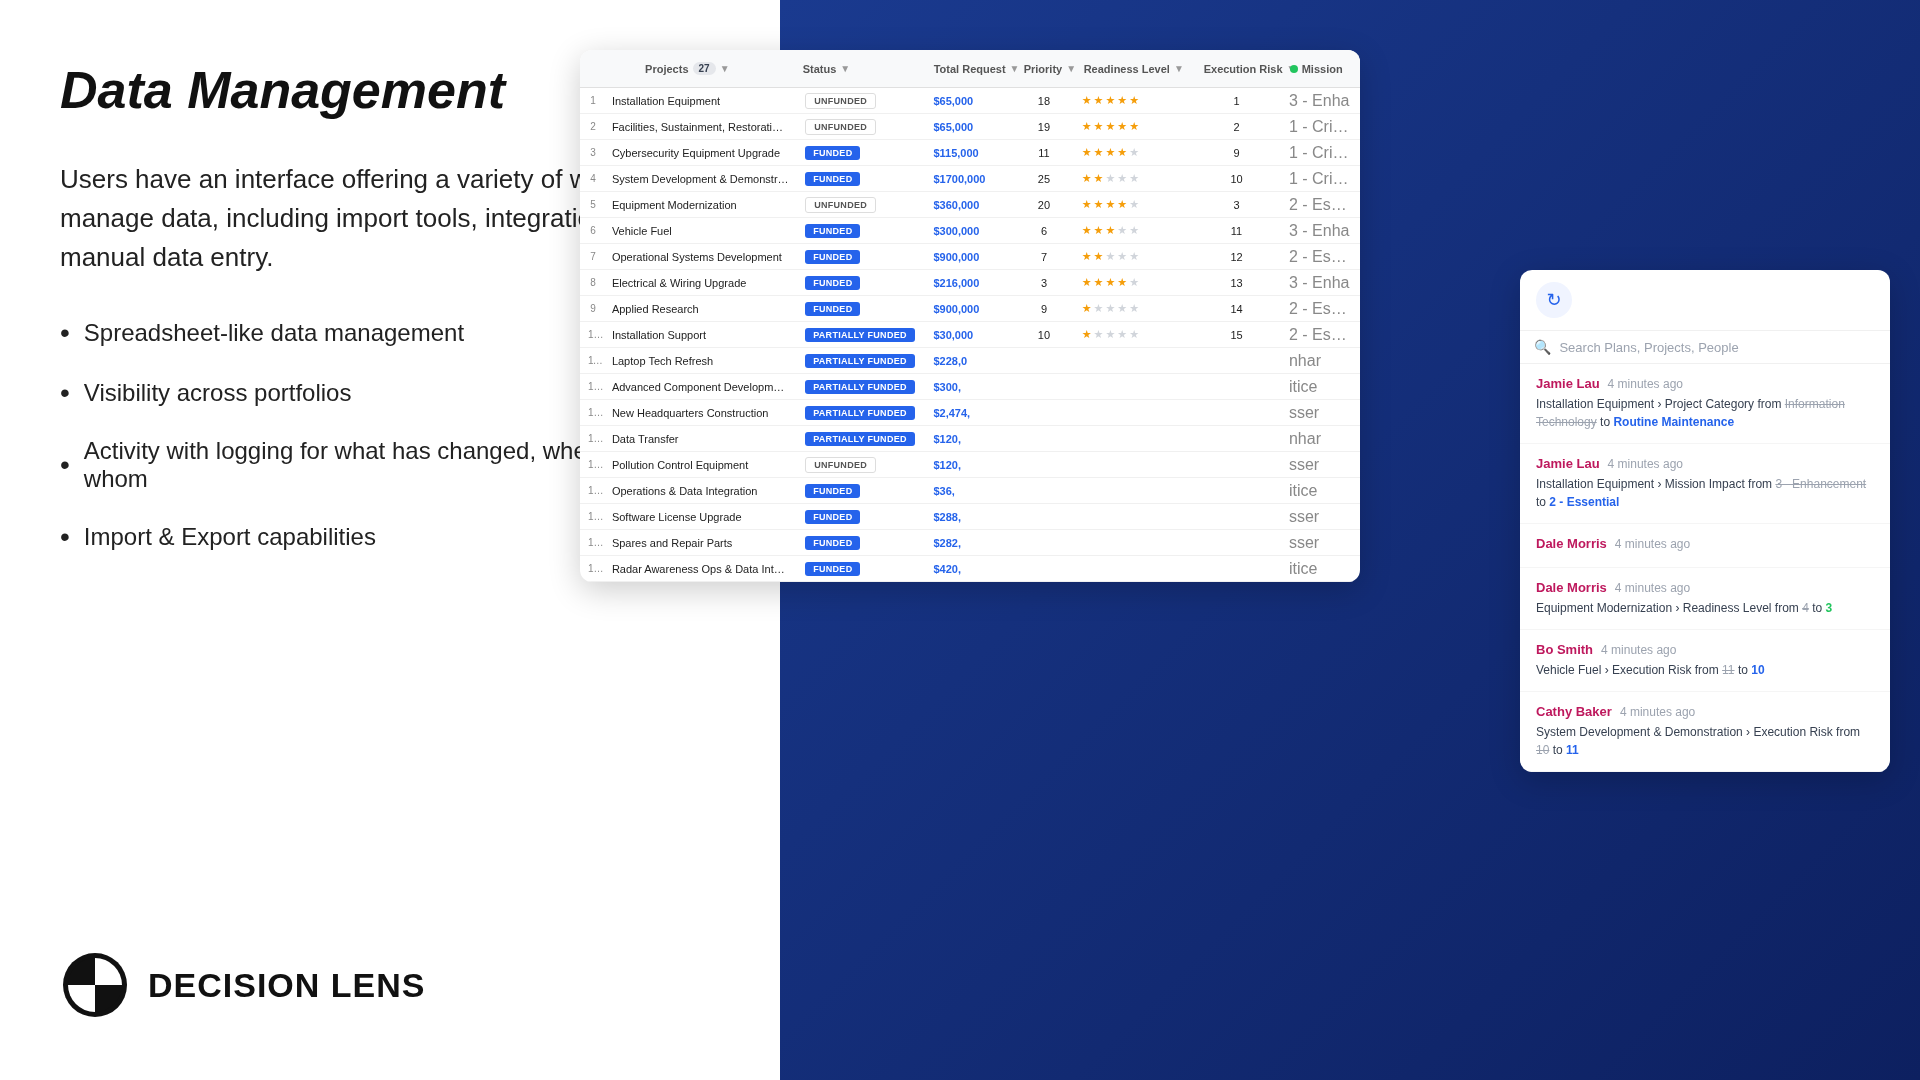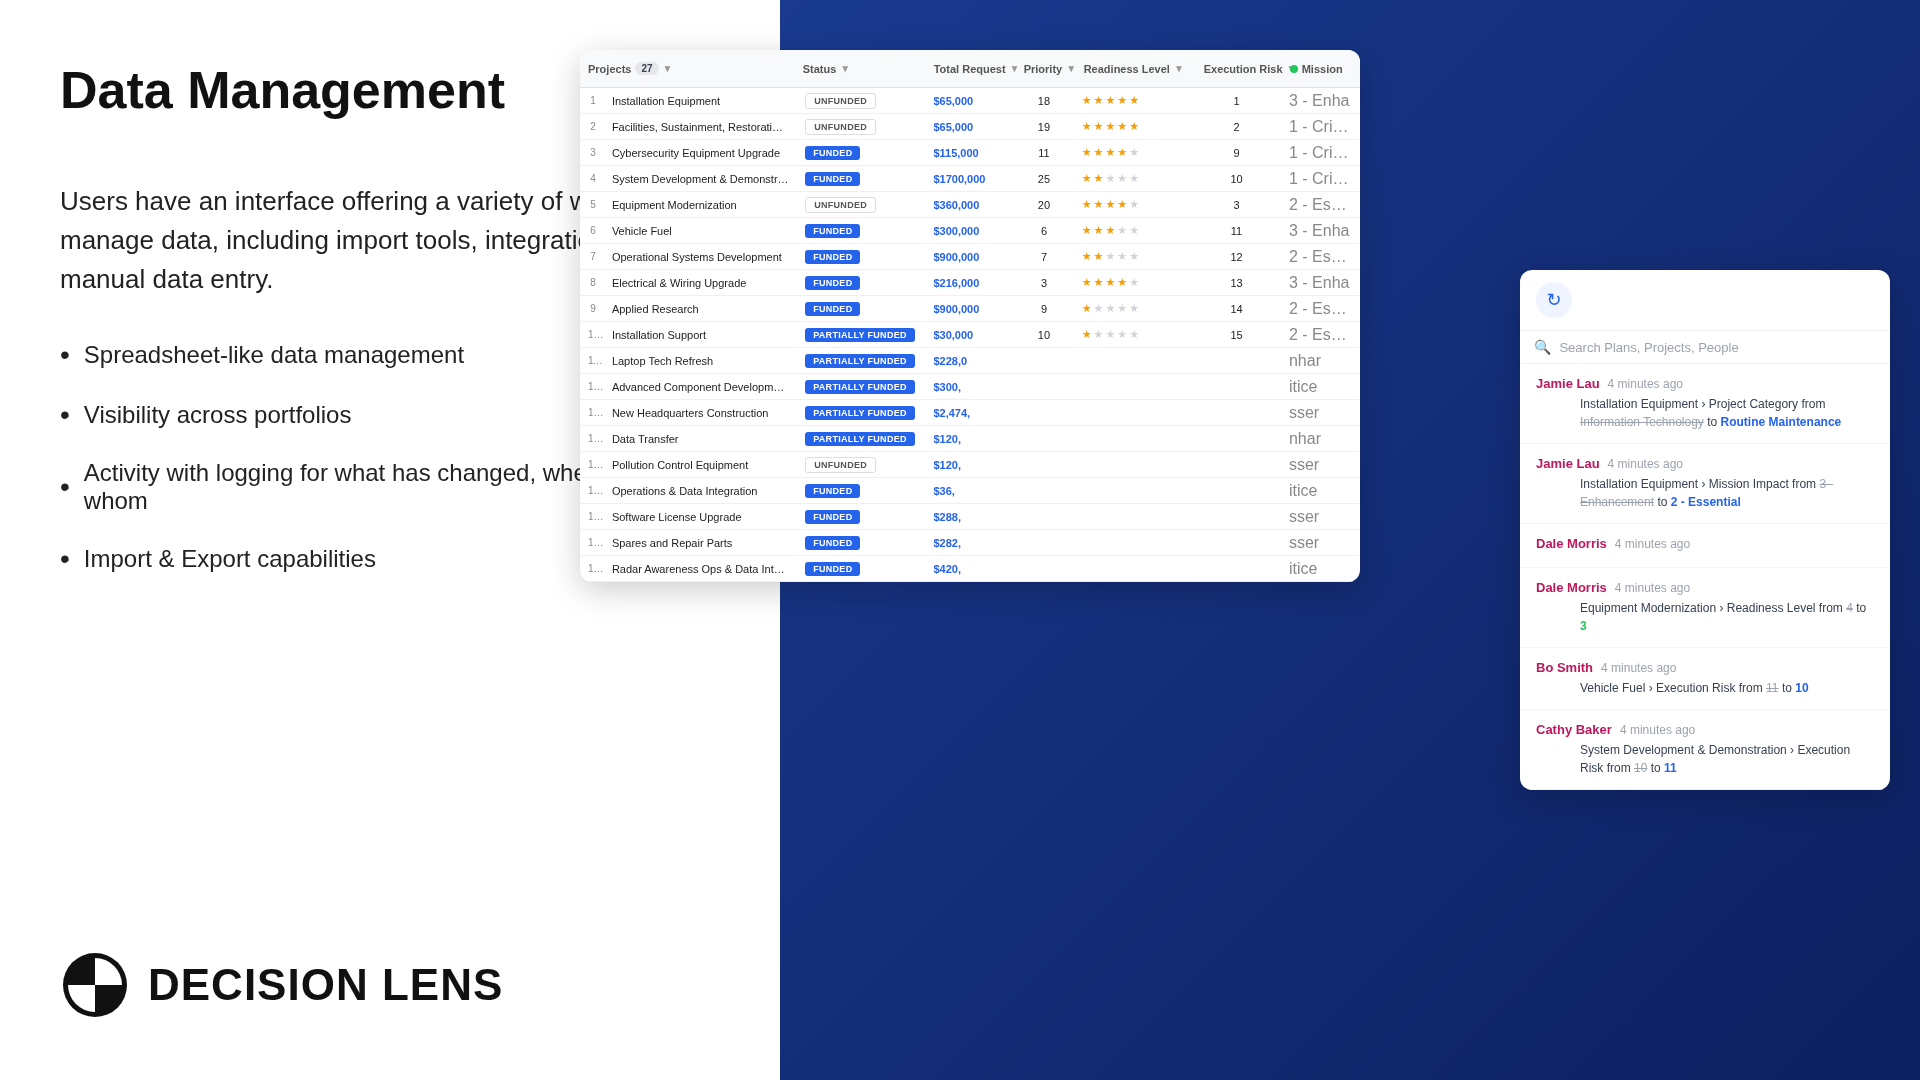--- a/index.html
+++ b/index.html
@@ -19,21 +19,22 @@
       padding: 60px 60px 60px 60px;
       display: flex;
       flex-direction: column;
       background: #fff;
     }
 
     .page-title {
       font-size: 52px;
       font-weight: 800;
       color: #111;
-      margin-bottom: 62px;
+      margin-bottom: 40px;
+      font-style: italic;
     }
 
     .description {
       font-size: 26px;
       color: #222;
       line-height: 1.5;
       margin-bottom: 40px;
       max-width: 600px;
     }
 
@@ -64,21 +65,21 @@
       gap: 18px;
       margin-top: 40px;
     }
 
     .logo-icon {
       width: 70px;
       height: 70px;
     }
 
     .logo-text {
-      font-size: 44px;
+      font-size: 34px;
       font-weight: 700;
       color: #111;
       letter-spacing: 1px;
     }
 
     
     .right-panel {
       flex: 1;
       height: 1080px;
       background: linear-gradient(135deg, #1a3a8f 0%, #0d2060 100%);
@@ -111,21 +112,21 @@
     }
 
     .th {
       padding: 4px 8px;
       display: flex;
       align-items: center;
       gap: 4px;
       white-space: nowrap;
     }
 
-    .th-projects { width: 220px; }
+    .th-projects { width: 220px; justify-content: center; }
     .th-status { width: 130px; }
     .th-total { width: 90px; }
     .th-priority { width: 60px; }
     .th-readiness { width: 120px; }
     .th-risk { width: 90px; }
     .th-mission { width: 80px; }
 
     .col-dot {
       width: 8px;
       height: 8px;
@@ -274,21 +275,20 @@
 
     .activity-time {
       font-size: 12px;
       color: #9ca3af;
     }
 
     .activity-text {
       font-size: 12px;
       color: #374151;
       line-height: 1.5;
-      margin-left: 44px;
     }
     .strikethrough { text-decoration: line-through; color: #9ca3af; }
   </style>
 </head>
 <body>
 
 <div class="left-panel">
   <h1 class="page-title">Data Management</h1>
   <p class="description">Users have an interface offering a variety of ways to manage data,  including import tools, integrations, or manual data entry.</p>
   <ul class="bullet-list">

